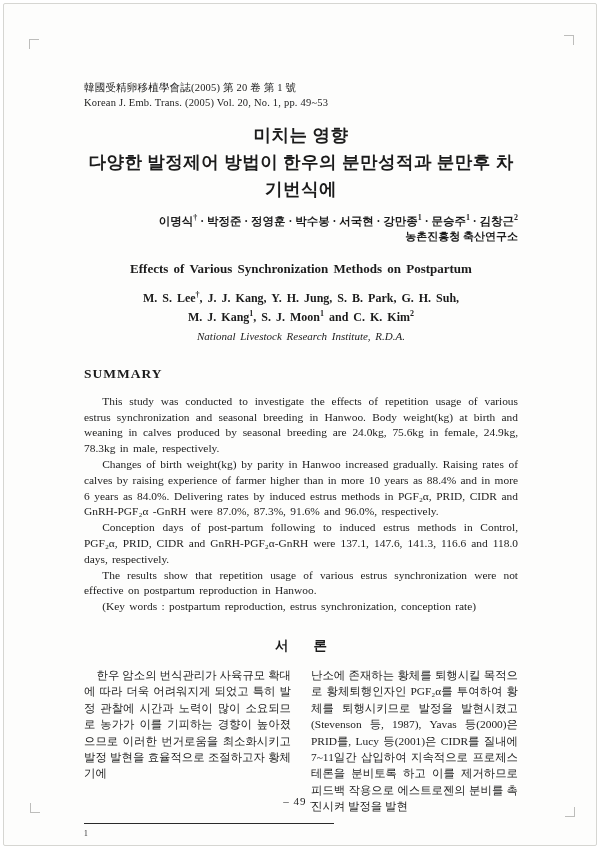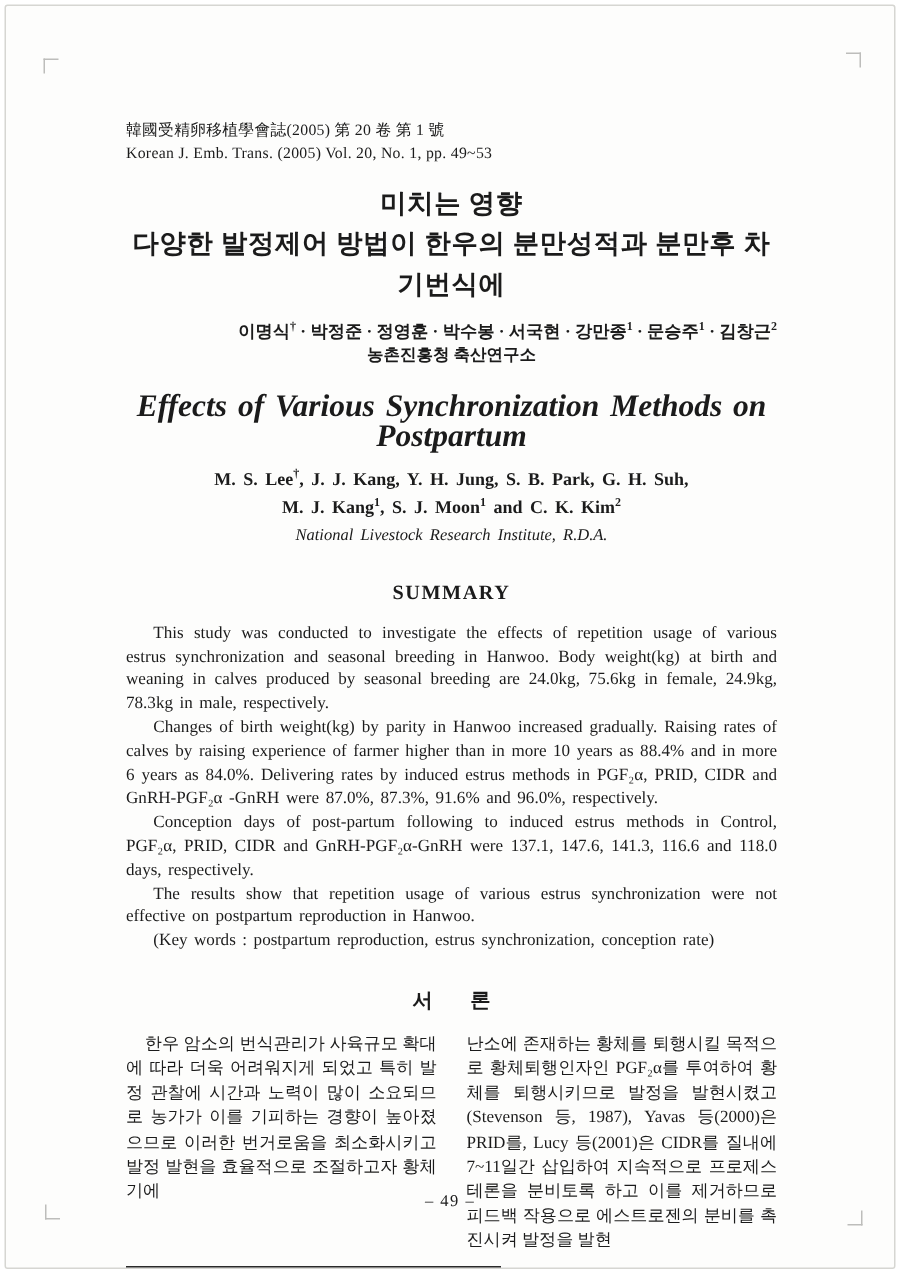--- a/index.html
+++ b/index.html
@@ -42,54 +42,52 @@
   }
   .authors-kr {
     margin-top: 7px;
     text-align: right;
     font-size: 11.5px;
     font-weight: 600;
     line-height: 16px;
   }
   .authors-kr sup, .authors-en sup { font-size: 8px; font-weight: 600; }
   .affil-kr {
-    text-align: center;
+    text-align: right;
     font-size: 11px;
     font-weight: 600;
     line-height: 15px;
   }
 
   .title-en {
     margin-top: 15px;
     text-align: center;
-    font-size: 21px;
+    font-size: 13px;
     font-weight: 700;
     line-height: 20px;
     word-spacing: 2px;
-    font-style: italic;
   }
   .authors-en {
     margin-top: 8px;
     text-align: center;
     font-size: 12px;
     font-weight: 700;
     line-height: 16.5px;
     word-spacing: 2px;
   }
   .affil-en {
     margin-top: 4px;
     text-align: center;
     font-style: italic;
     font-size: 11px;
     word-spacing: 2px;
   }
 
   .summary-heading {
     margin-top: 24px;
-    text-align: center;
     font-size: 13.5px;
     font-weight: 700;
     letter-spacing: 1px;
   }
   .summary-body { margin-top: 12px; }
   .summary-body p {
     margin: 0;
     font-size: 11.4px;
     line-height: 15.8px;
     text-align: justify;

